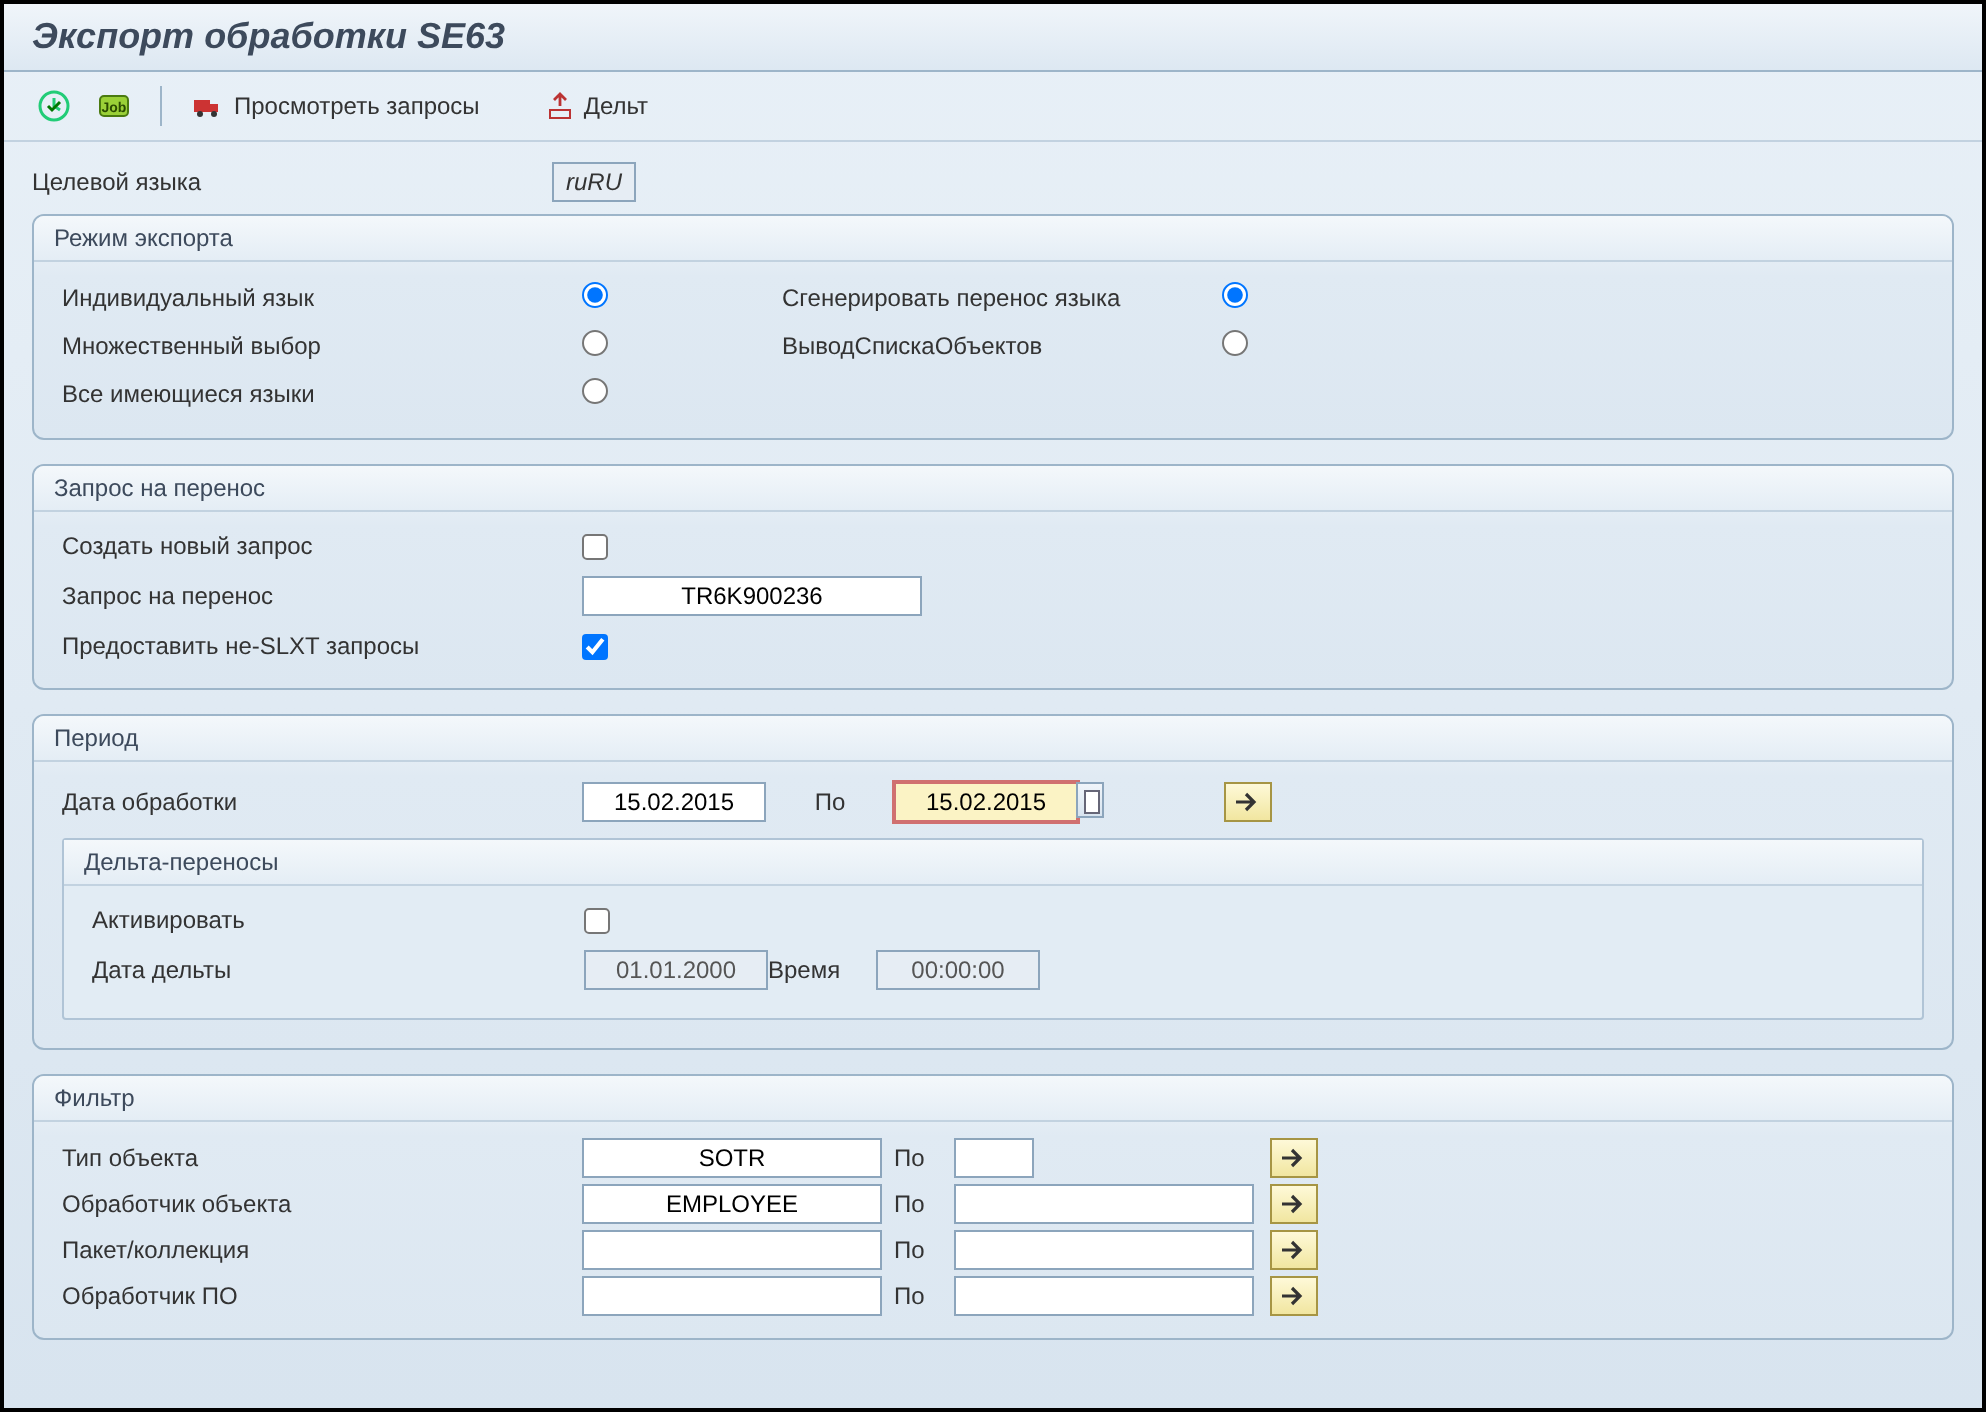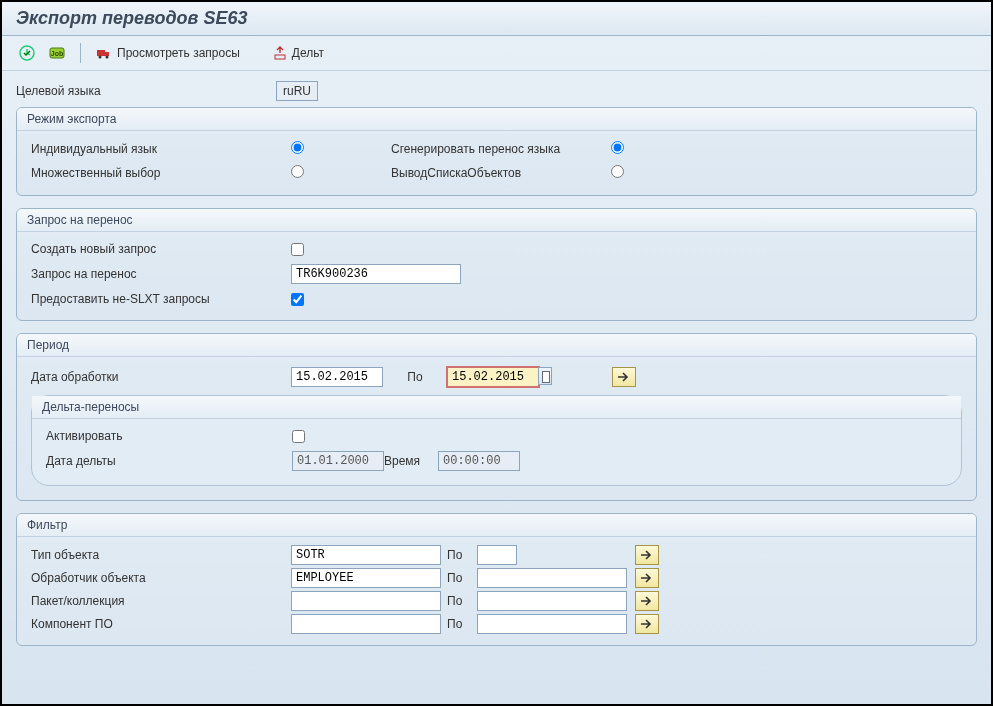--- a/index.html
+++ b/index.html
@@ -71,30 +71,31 @@
     padding: 4px 10px;
     color: #3d4a5c;
     background: linear-gradient(to bottom, #f4f8fb, #e4edf5);
     border-bottom: 1px solid #c2d2e0;
   }
   .group-body {
     padding: 8px 14px;
   }
   .inner-group {
     border: 1px solid #b0c4d6;
-    border-radius: 18px;
+    border-radius: 2px;
     margin: 6px 0;
     background: #e2ecf4;
   }
   input[type=text] {
     border: 1px solid #8ca5bc;
     background: #fff;
     font-size: 12px;
     padding: 2px 4px;
-    font-family: Liberation Mono, monospace;
+    font-family: Liberation Sans, sans-serif;
+    text-align: center;
   }
   input[type=text].ro {
     background: #e6edf4;
     color: #555;
   }
   input[type=radio], input[type=checkbox] {
     margin: 0;
   }
   .focused-input {
     outline: 2px solid #d07070;
@@ -139,28 +140,29 @@
   .radio-col1 { width: 260px; display:flex; align-items:center; }
   .radio-cell { width: 100px; text-align:left; }
   .mode-right-label { width: 220px; }
   .lang-box {
     border: 1px solid #8ca5bc;
     background: #e6edf4;
     padding: 2px 6px;
     display:inline-block;
     min-width: 42px;
     text-align:left;
+    font-style:italic;
   }
 </style>
 </head>
 <body>
 
 <div class="outer">
 
-  <div class="title-bar">Экспорт переводов SE63</div>
+  <div class="title-bar">Экспорт обработки SE63</div>
 
   <div class="toolbar">
     <span class="toolbar-btn">
       <svg class="icon-svg" width="18" height="18" viewBox="0 0 18 18">
           <circle cx="9" cy="9" r="7" fill="none" stroke="#2c7" stroke-width="1.5"></circle>
           <path d="M9 5v4l3 2" stroke="#2c7" stroke-width="1.5" fill="none"></path>
           <path d="M6 9l2 2 4-4" stroke="#070" stroke-width="1.5" fill="none"></path>
         </svg>
     </span>
     <span class="toolbar-btn">
@@ -208,20 +210,26 @@
           <span class="radio-cell"><input type="radio" name="out-mode" checked="" style=""></span>
         </div>
         <div class="row">
           <span class="radio-col1">
             <span style="flex:1">Множественный выбор</span>
           </span>
           <span class="radio-cell"><input type="radio" name="lang-mode" style=""></span>
           <span class="mode-right-label">ВыводСпискаОбъектов</span>
           <span class="radio-cell"><input type="radio" name="out-mode" style=""></span>
         </div>
+        <div class="row">
+          <span class="radio-col1">
+            <span style="flex:1">Все имеющиеся языки</span>
+          </span>
+          <span class="radio-cell"><input type="radio" name="lang-mode" style=""></span>
+        </div>
       </div>
     </div>
 
     <div class="group">
       <div class="group-title">Запрос на перенос</div>
       <div class="group-body">
         <div class="row">
           <span class="label-col">Создать новый запрос</span>
           <input type="checkbox" style="">
         </div>
@@ -310,21 +318,21 @@
           <input type="text" style="width: 150px;" value="">
           <span style="width:8px"></span>
           <span class="arrow-btn">
             <svg width="14" height="12" viewBox="0 0 14 12">
                 <path d="M1 6h8M6 2l4 4-4 4" stroke="#333" stroke-width="1.6" fill="none"></path>
               </svg>
           </span>
         </div>
 
         <div class="filter-row">
-          <span class="filter-label">Компонент ПО</span>
+          <span class="filter-label">Обработчик ПО</span>
           <input type="text" style="width: 150px;" value="">
           <span class="po-label">По</span>
           <input type="text" style="width: 150px;" value="">
           <span style="width:8px"></span>
           <span class="arrow-btn">
             <svg width="14" height="12" viewBox="0 0 14 12">
                 <path d="M1 6h8M6 2l4 4-4 4" stroke="#333" stroke-width="1.6" fill="none"></path>
               </svg>
           </span>
         </div>

